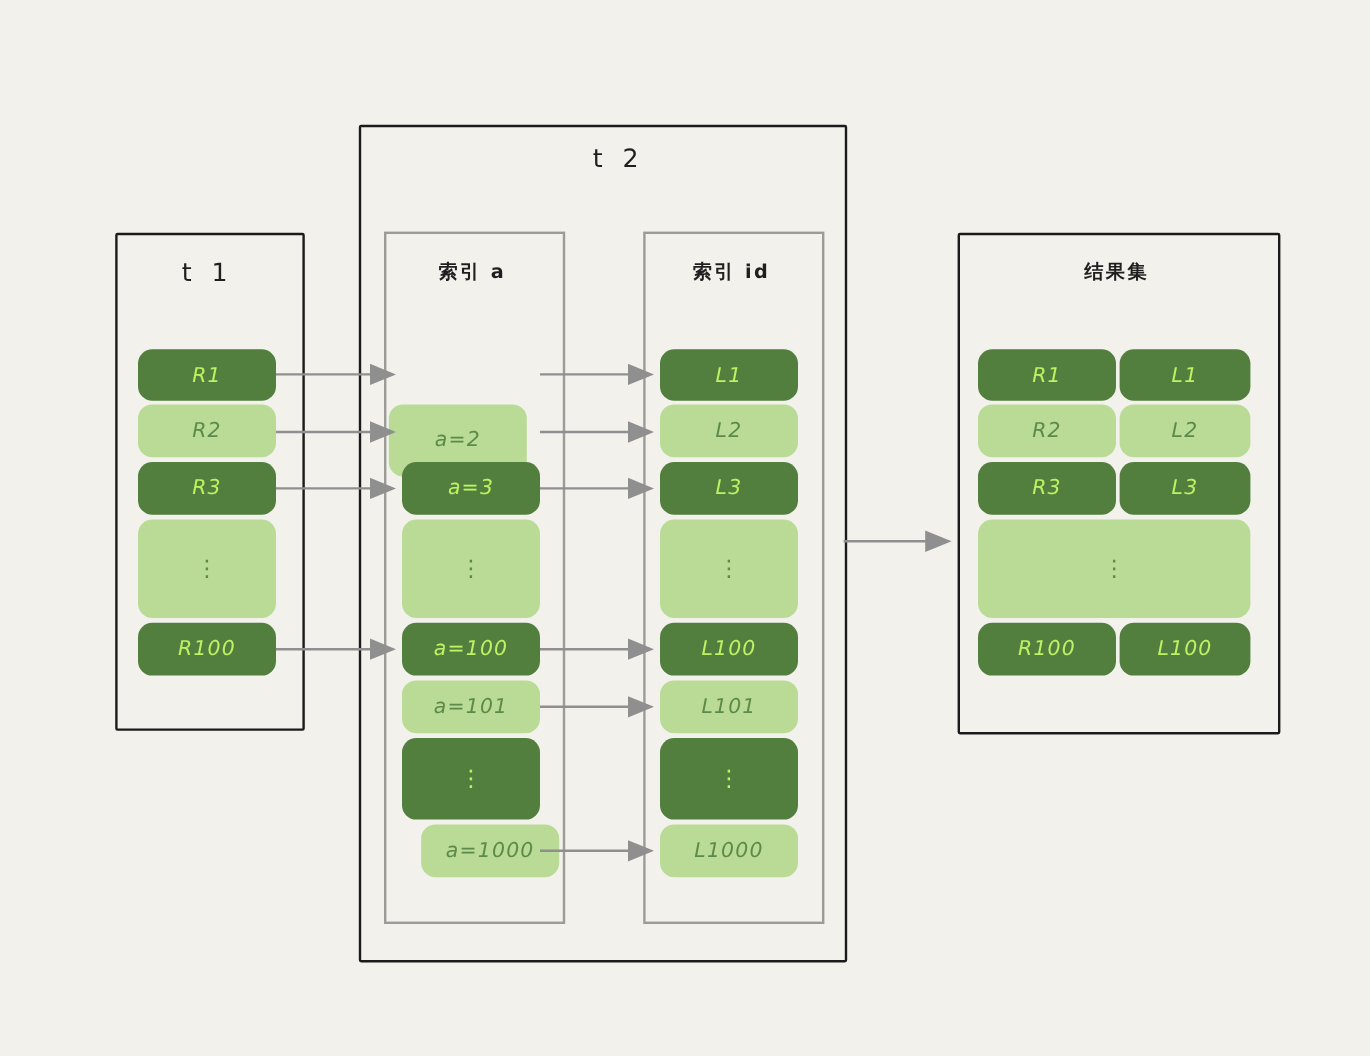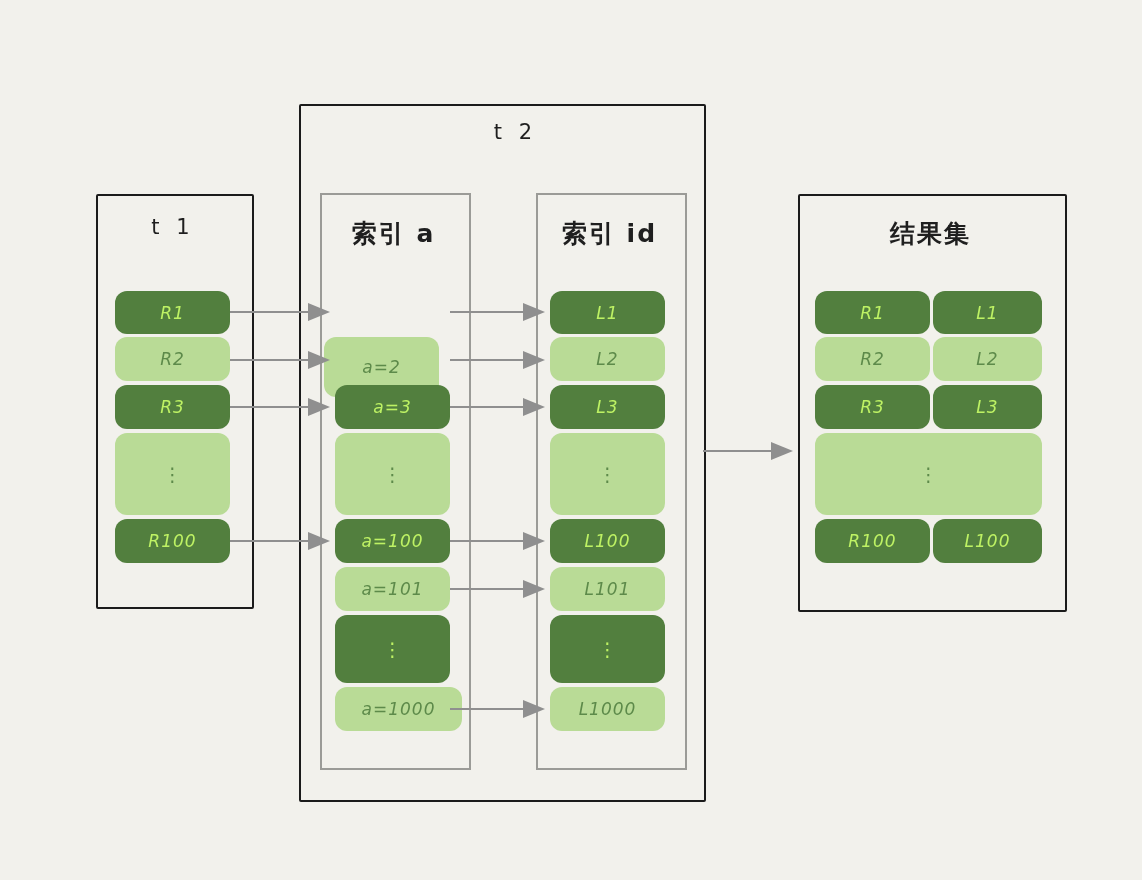--- a/index.html
+++ b/index.html
@@ -26,21 +26,21 @@
   }
   .box-title{
     position:absolute;
     text-align:center;
     color:#1f1f1f;
     font-size:21px;
     letter-spacing:5px;
     font-weight:500;
   }
   .box-title.cjk{
-    font-size:25px;
+    font-size:16px;
     letter-spacing:2px;
     font-weight:700;
   }
   .row{
     position:absolute;
     border-radius:12px;
     display:flex;
     align-items:center;
     justify-content:center;
     font-style:italic;
@@ -79,21 +79,21 @@
   <div class="row dark" style="left:115px;top:385px;width:115px;height:44px">R3</div>
   <div class="row light dots" style="left:115px;top:433px;width:115px;height:82px">⋮</div>
   <div class="row dark" style="left:115px;top:519px;width:115px;height:44px">R100</div>
 
   <div class="row light" style="left:324px;top:337px;width:115px;height:60px">a=2</div>
   <div class="row dark" style="left:335px;top:385px;width:115px;height:44px">a=3</div>
   <div class="row light dots" style="left:335px;top:433px;width:115px;height:82px">⋮</div>
   <div class="row dark" style="left:335px;top:519px;width:115px;height:44px">a=100</div>
   <div class="row light" style="left:335px;top:567px;width:115px;height:44px">a=101</div>
   <div class="row dark dots" style="left:335px;top:615px;width:115px;height:68px">⋮</div>
-  <div class="row light" style="left:335px;top:687px;width:127px;height:44px">a=1000</div>
+  <div class="row light" style="left:351px;top:687px;width:115px;height:44px">a=1000</div>
 
   <div class="row dark" style="left:550px;top:291px;width:115px;height:43px">L1</div>
   <div class="row light" style="left:550px;top:337px;width:115px;height:44px">L2</div>
   <div class="row dark" style="left:550px;top:385px;width:115px;height:44px">L3</div>
   <div class="row light dots" style="left:550px;top:433px;width:115px;height:82px">⋮</div>
   <div class="row dark" style="left:550px;top:519px;width:115px;height:44px">L100</div>
   <div class="row light" style="left:550px;top:567px;width:115px;height:44px">L101</div>
   <div class="row dark dots" style="left:550px;top:615px;width:115px;height:68px">⋮</div>
   <div class="row light" style="left:550px;top:687px;width:115px;height:44px">L1000</div>
 

